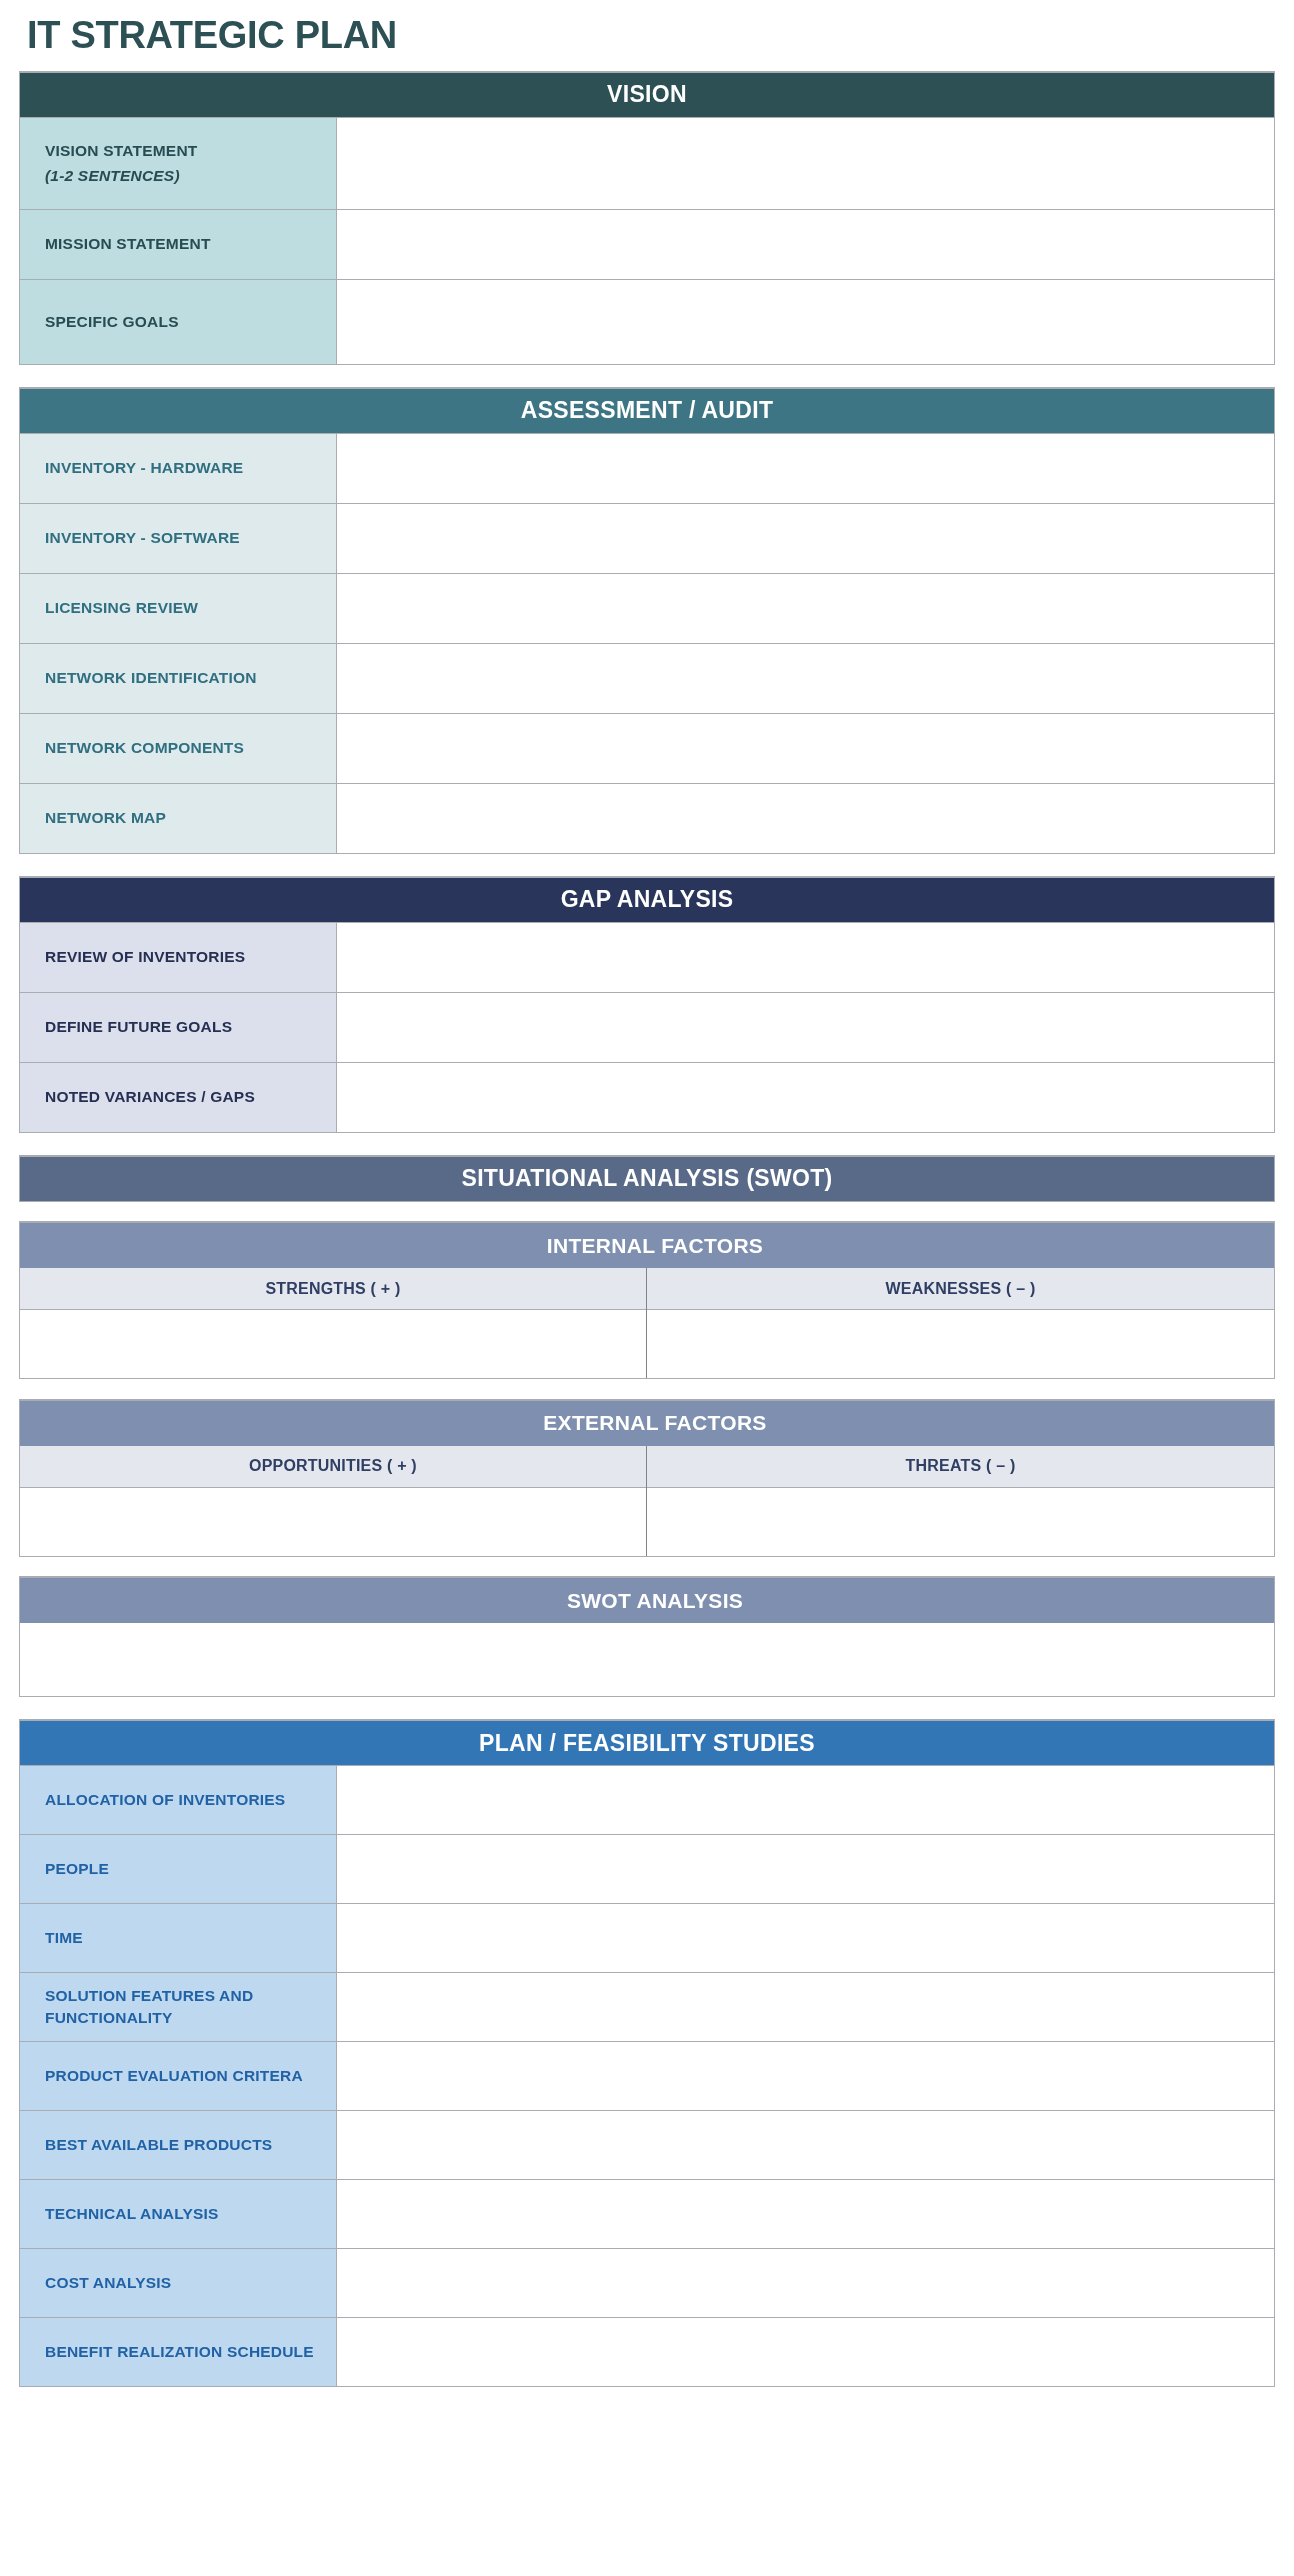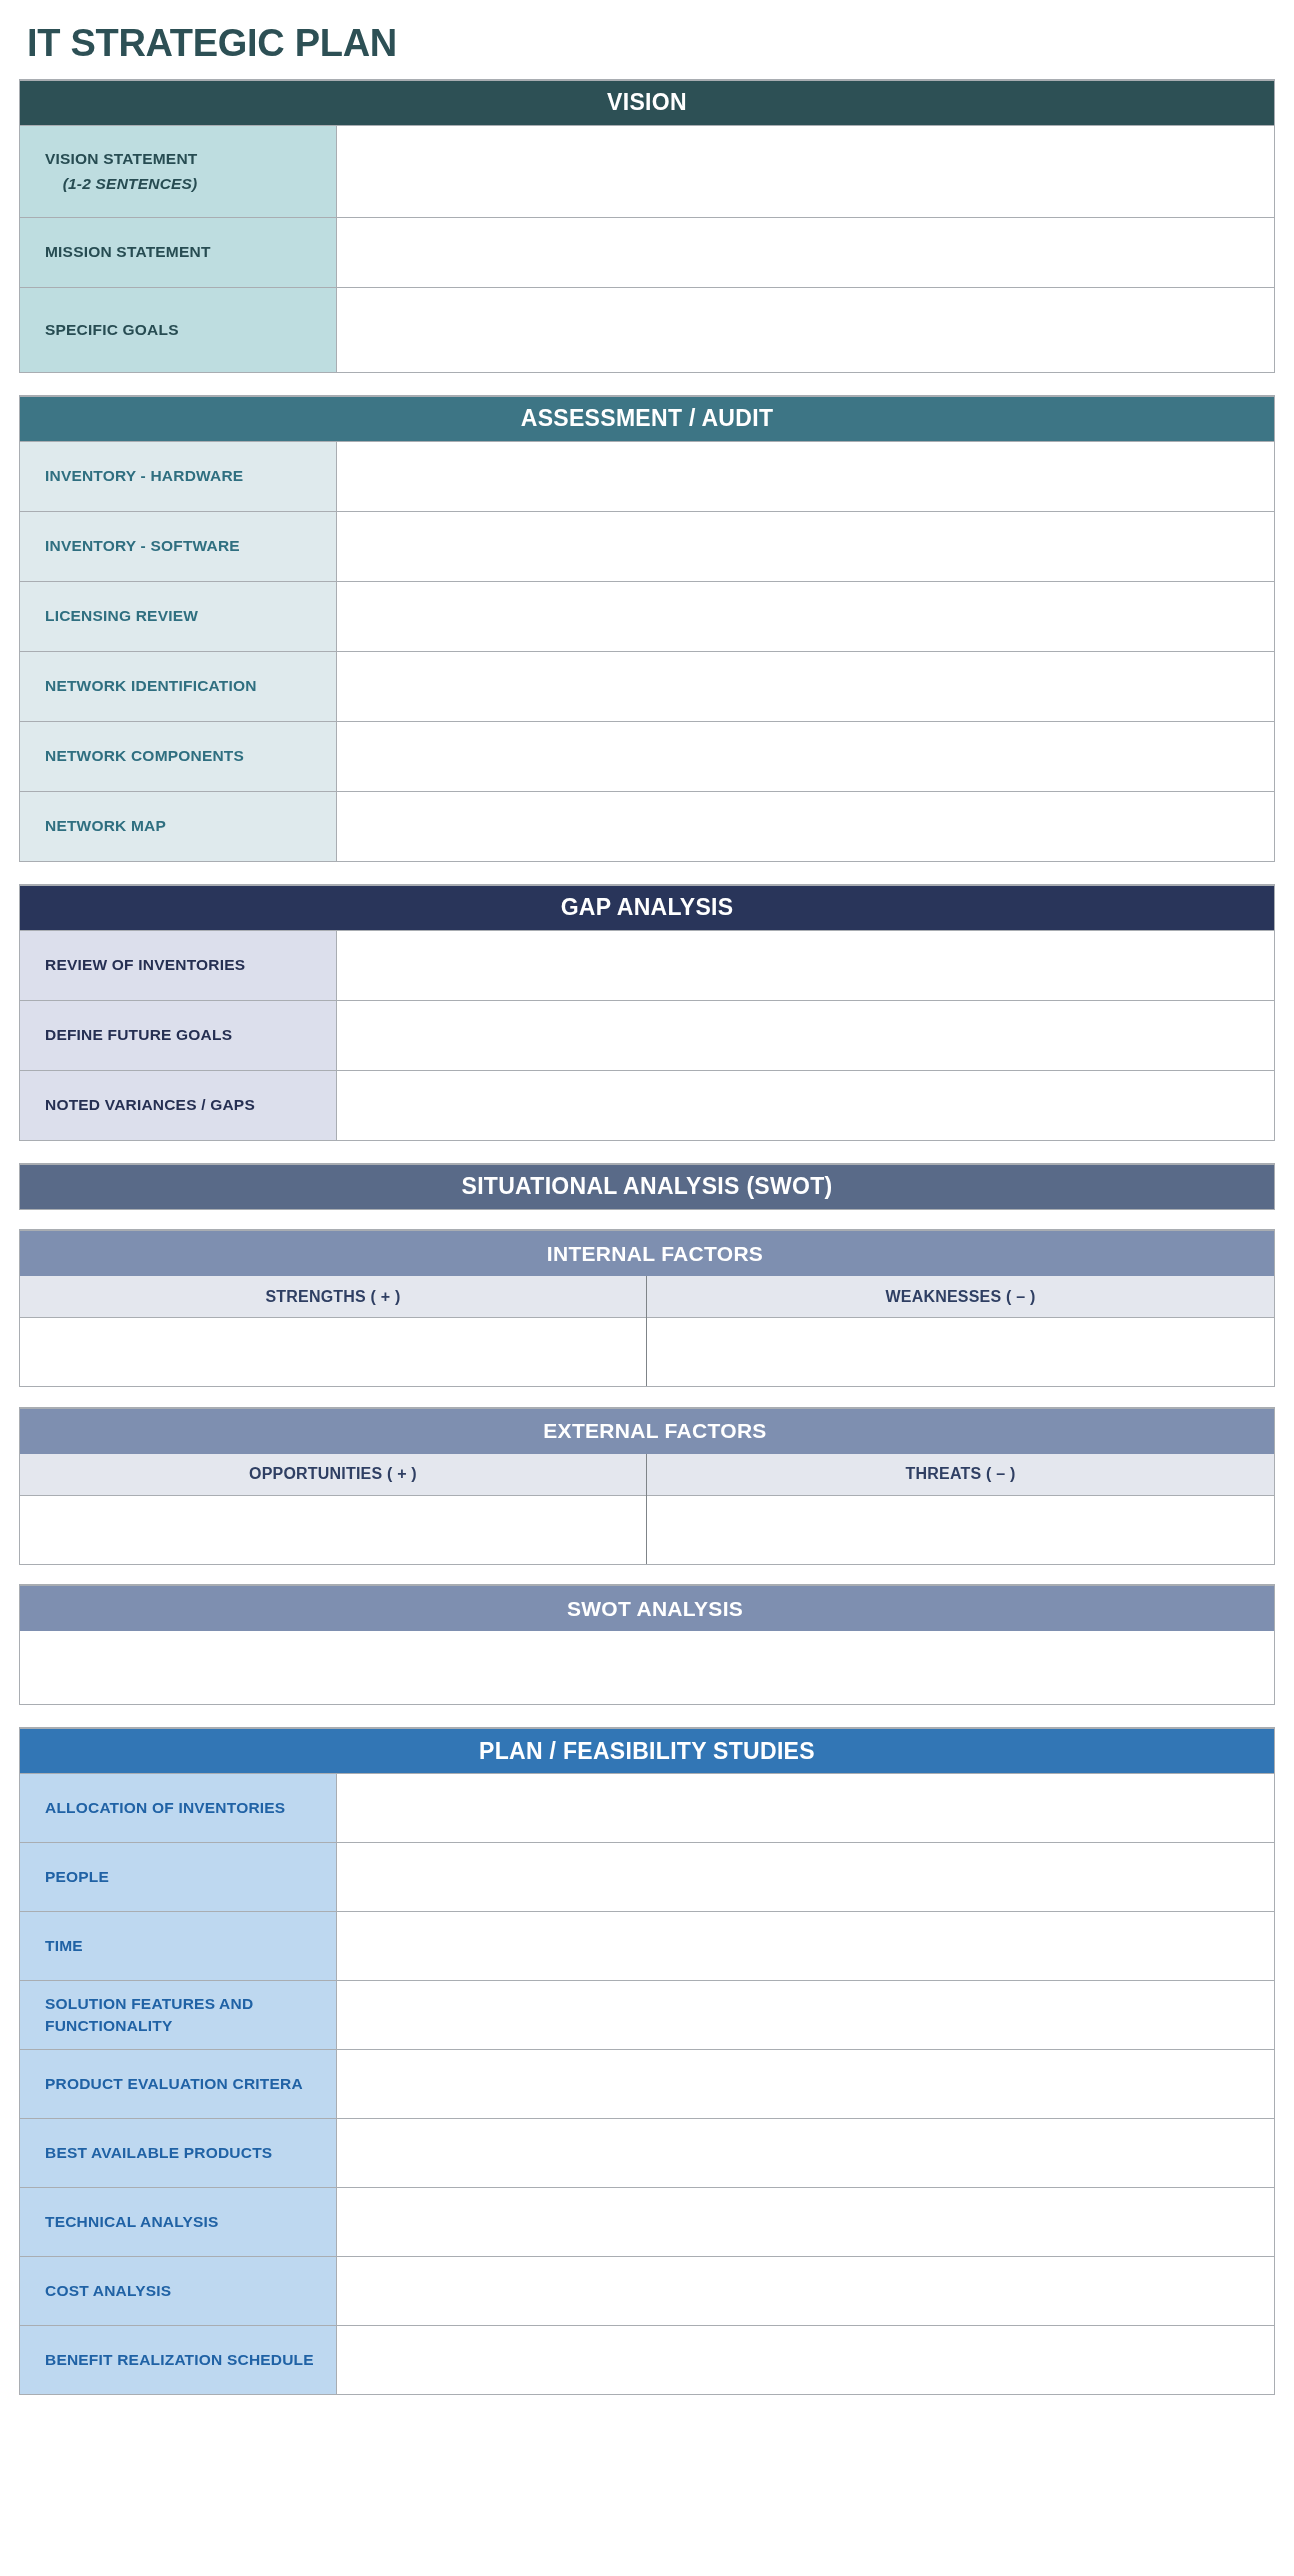--- a/index.html
+++ b/index.html
@@ -22,21 +22,21 @@
     box-sizing: border-box;
     padding: 0 19px;
   }
 
   
   .doc-title {
     font-size: 38px;
     font-weight: bold;
     color: #2d5055;
     letter-spacing: -0.3px;
-    padding: 24px 0 15px 8px;
+    padding: 16px 0 15px 8px;
     line-height: 1.05;
   }
 
   
   .section {
     margin-bottom: 22px;
     position: relative;
   }
   .block {
     border: 1.7px solid #a9adb2;
@@ -94,21 +94,21 @@
 
   .lbl .sub {
     display: block;
     font-style: italic;
     font-weight: bold;
     margin-top: 3.4px;
   }
 
   
   .vision .band-main { background: #2d5055; }
-  .vision .lbl { background: #bedde0; color: #274c52; text-align: right; }
+  .vision .lbl { background: #bedde0; color: #274c52; }
   .vision .row-h-1 { height: 92px; }
   .vision .row-h-2 { height: 70px; gap: 36px; }
   .vision .row-h-3 { height: 85px; }
 
   
   .assess .band-main { background: #3d7585; }
   .assess .lbl { background: #dfeaed; color: #2f6f80; }
   .assess .row-h { height: 70px; }
 
   

